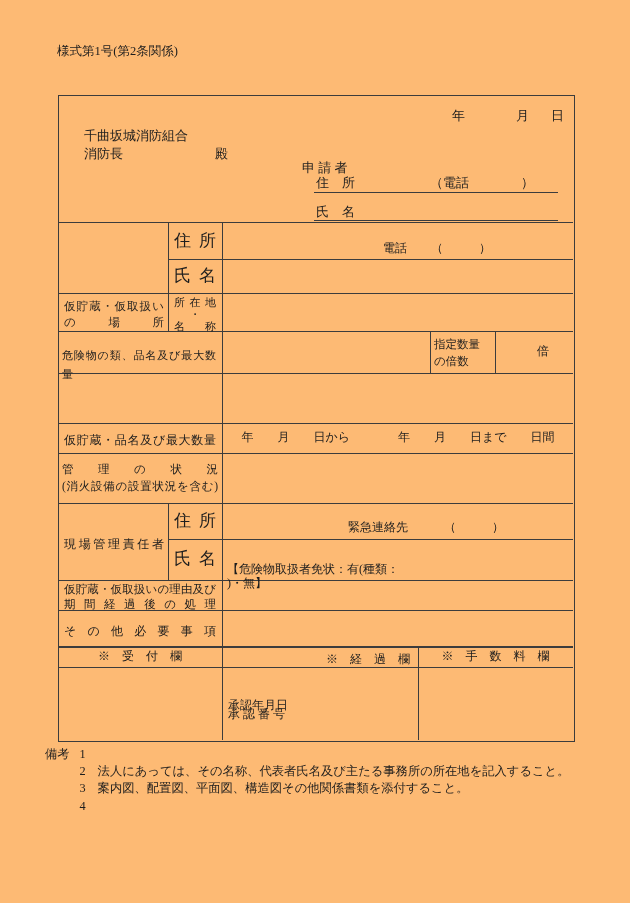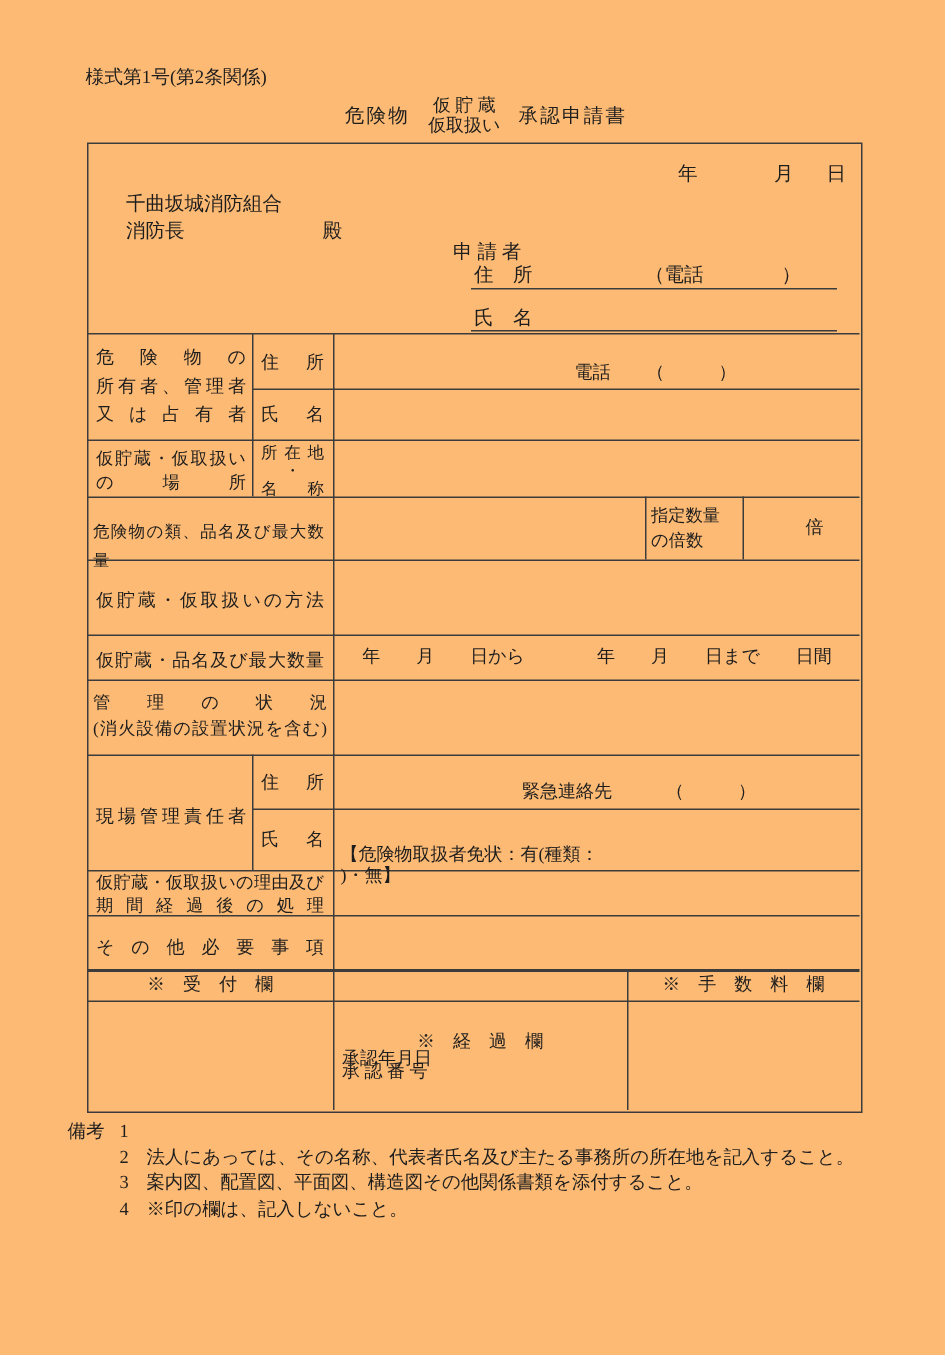--- a/index.html
+++ b/index.html
@@ -13,21 +13,21 @@
   .t12{font-size:12px;line-height:14px;}
   .hline{position:absolute;height:0;border-top:1px solid #3c3c3c;}
   .vline{position:absolute;width:0;border-left:1px solid #3c3c3c;}
   .box{position:absolute;border:1px solid #3c3c3c;background:transparent;}
   .jmulti{
     white-space:pre-line;text-align:justify;text-align-last:justify;
     font-size:12px;line-height:19px;
   }
   .lbl-sm{font-size:11px;line-height:15px;}
   .lbl-md{font-size:11.5px;line-height:16.5px;}
-  .sub{font-size:12px;line-height:14px;}
+  .sub{font-size:17px;line-height:14px;}
   .center{text-align:center;}
   .right{text-align:right;}
   .title-wrap{
     position:absolute;top:60px;left:0;width:630px;height:34px;
     display:flex;justify-content:center;align-items:center;gap:12px;
     padding-left:18px;box-sizing:border-box;
   }
   .title-stack{font-size:12px;line-height:13px;text-align:center;white-space:pre-line;}
   .title-part{font-size:13px;letter-spacing:1.5px;}
   .flexbetween{display:flex;justify-content:space-between;flex-direction:column;}
@@ -36,26 +36,20 @@
   .note-row{display:flex;}
   .note-num{width:18px;text-align:left;}
 </style>
 </head>
 <body>
 
 <div id="page">
 
   <div class="abs t13" style="left:57px;top:44px;font-size:12.5px;">様式第1号(第2条関係)</div>
 
-  <div class="title-wrap">
-    <span class="title-part">危険物</span>
-    <span class="title-stack">仮 貯 蔵
-仮取扱い</span>
-    <span class="title-part">承認申請書</span>
-  </div>
 
   <div class="box" style="left:58px;top:95px;width:515px;height:645px;"></div>
 
   <span class="abs t13" style="left:452px;top:108px;">年</span>
   <span class="abs t13" style="left:516px;top:108px;">月</span>
   <span class="abs t13" style="left:551px;top:108px;">日</span>
 
   <div class="abs t13" style="left:84px;top:128px;">千曲坂城消防組合</div>
   <div class="abs t13" style="left:84px;top:146px;">消防長</div>
   <div class="abs t13" style="left:215px;top:146px;">殿</div>
@@ -81,39 +75,35 @@
   <div class="hline" style="left:58px;top:646px;width:515px;border-top-width:2px;"></div>
   <div class="hline" style="left:58px;top:667px;width:515px;"></div>
 
   <div class="vline" style="left:168px;top:222px;height:109px;"></div>
   <div class="vline" style="left:168px;top:503px;height:77px;"></div>
   <div class="vline" style="left:222px;top:222px;height:518px;"></div>
   <div class="vline" style="left:430px;top:331px;height:42px;"></div>
   <div class="vline" style="left:495px;top:331px;height:42px;"></div>
   <div class="vline" style="left:418px;top:646px;height:94px;"></div>
 
-  <div class="abs jmulti" style="left:64px;top:229px;width:100px;">危険物の
-所有者、管理者
-又は占有者</div>
   <div class="abs jmulti sub" style="left:174px;top:234px;width:42px;">住所</div>
   <div class="abs jmulti sub" style="left:174px;top:269px;width:42px;">氏名</div>
   <div class="abs t12" style="left:383px;top:241px;">電話　　（　　　）</div>
 
   <div class="abs jmulti" style="left:64px;top:298px;width:100px;font-size:11.5px;line-height:16px;">仮貯蔵・仮取扱い
 の場所</div>
   <div class="abs jmulti lbl-sm" style="left:174px;top:296px;width:42px;line-height:12.3px;">所在地</div>
   <div class="abs lbl-sm center" style="left:174px;top:308px;width:42px;line-height:12.3px;">・</div>
   <div class="abs jmulti lbl-sm" style="left:174px;top:320px;width:42px;line-height:12.3px;">名称</div>
 
   <div class="abs jmulti" style="left:62px;top:346px;width:154px;font-size:11px;">危険物の類、品名及び最大数量</div>
   <div class="abs lbl-md" style="left:434px;top:336px;width:56px;white-space:pre-line;">指定数量
 の倍数</div>
   <div class="abs t12 right" style="left:495px;top:344px;width:66px;padding-right:12px;box-sizing:border-box;">倍</div>
 
-  <div class="abs jmulti" style="left:64px;top:391px;width:152px;">仮貯蔵・仮取扱いの方法</div>
 
   <div class="abs jmulti" style="left:64px;top:431px;width:152px;">仮貯蔵・品名及び最大数量</div>
   <div class="abs t12 center" style="left:222px;top:430px;width:352px;">年　　月　　日から　　　　年　　月　　日まで　　日間</div>
 
   <div class="abs jmulti lbl-md" style="left:62px;top:461px;width:156px;">管理の状況
 (消火設備の設置状況を含む)</div>
 
   <div class="abs jmulti" style="left:64px;top:535px;width:100px;">現場管理責任者</div>
   <div class="abs jmulti sub" style="left:174px;top:514px;width:42px;">住所</div>
   <div class="abs jmulti sub" style="left:174px;top:552px;width:42px;">氏名</div>
@@ -122,21 +112,21 @@
     <span>【危険物取扱者免状：有(種類：</span>
     <span>)・無】</span>
   </div>
 
   <div class="abs jmulti lbl-md" style="left:64px;top:582px;width:152px;line-height:14.5px;">仮貯蔵・仮取扱いの理由及び
 期間経過後の処理</div>
 
   <div class="abs jmulti" style="left:64px;top:622px;width:152px;">その他必要事項</div>
 
   <div class="abs t12 center" style="left:58px;top:649px;width:164px;">※　受　付　欄</div>
-  <div class="abs t12 center" style="left:222px;top:687px;width:196px;">※　経　過　欄</div>
+  <div class="abs t12 center" style="left:222px;top:652px;width:196px;padding-left:48px;">※　経　過　欄</div>
   <div class="abs t12 center" style="left:418px;top:649px;width:155px;">※　手　数　料　欄</div>
 
   <div class="abs t12" style="left:228px;top:670px;margin-top:28px;">承認年月日</div>
   <div class="abs t12" style="left:228px;top:707px;">承 認 番 号</div>
 
   <div class="notes">
     <div>備考</div>
     <div class="notes-items">
       <div class="note-row">
         <span class="note-num">1</span>
@@ -144,18 +134,17 @@
       <div class="note-row">
         <span class="note-num">2</span>
         <span>法人にあっては、その名称、代表者氏名及び主たる事務所の所在地を記入すること。</span>
       </div>
       <div class="note-row">
         <span class="note-num">3</span>
         <span>案内図、配置図、平面図、構造図その他関係書類を添付すること。</span>
       </div>
       <div class="note-row">
         <span class="note-num">4</span>
-        <span>※印の欄は、記入しないこと。</span>
       </div>
     </div>
   </div>
 
 </div>
 
 </body></html>

